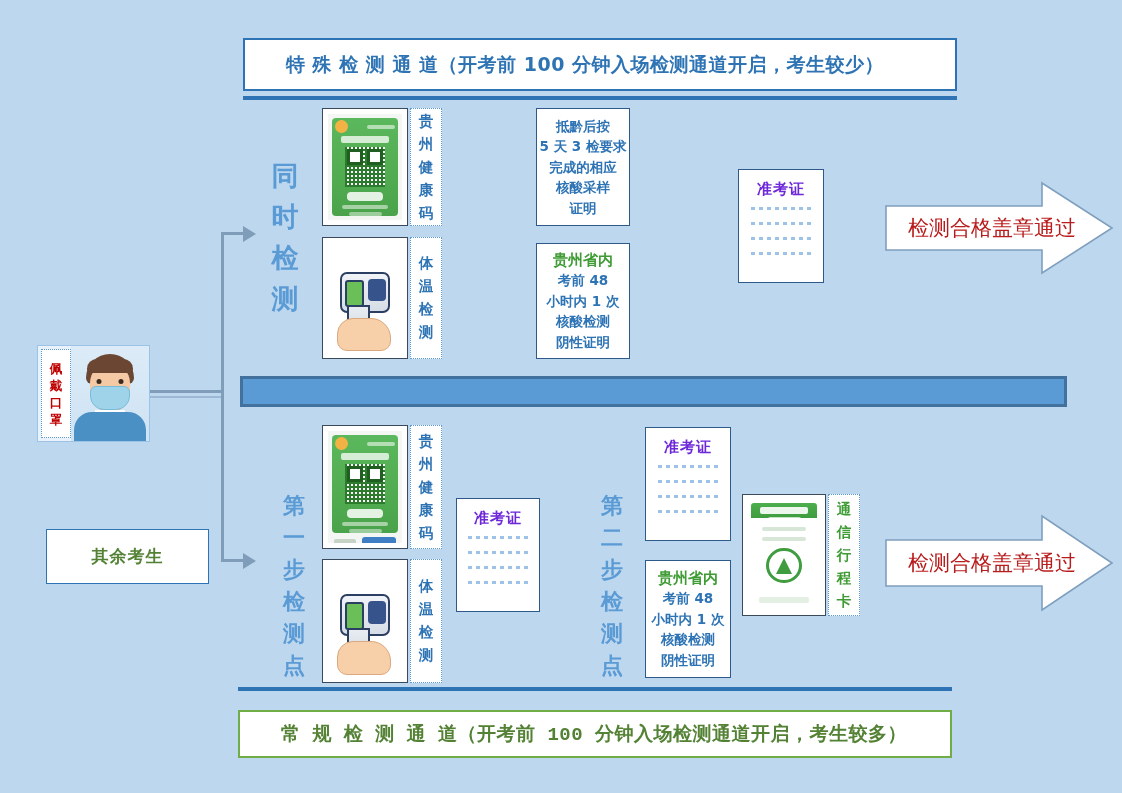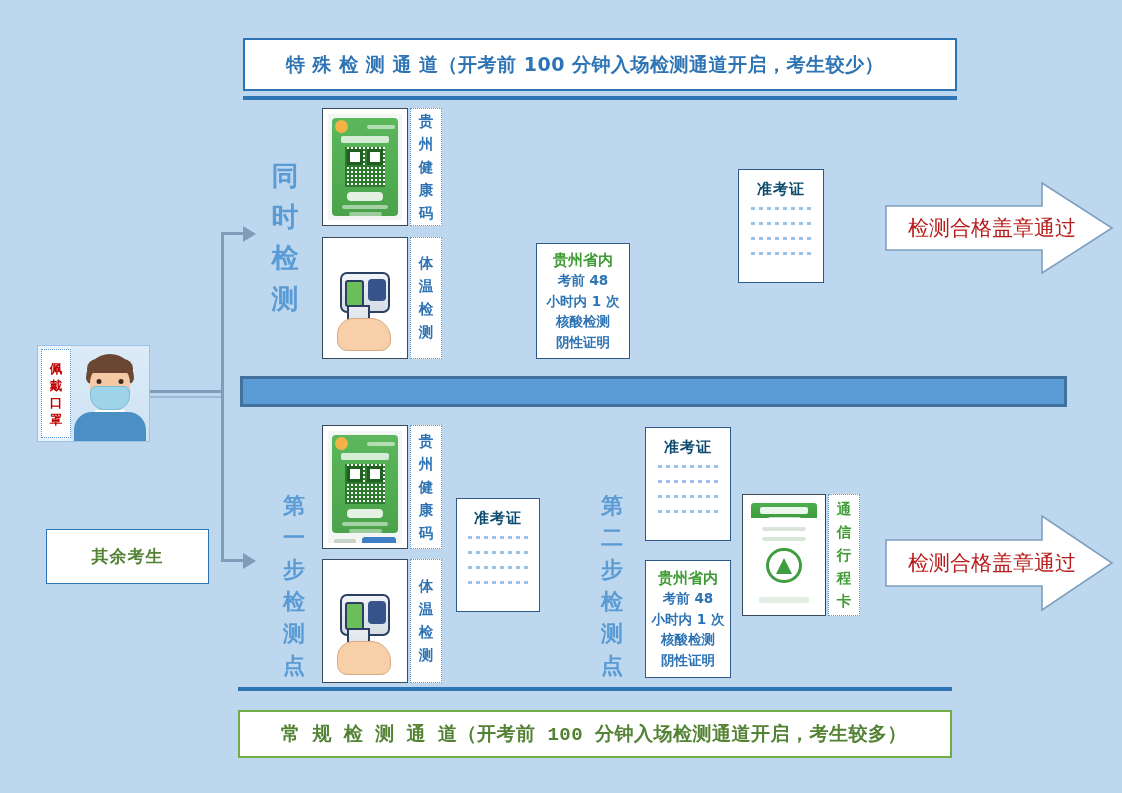--- a/index.html
+++ b/index.html
@@ -274,21 +274,21 @@
   .tc-foot { margin-top:auto;margin-bottom:4px;height:6px;width:76%;background:#e4efe4;border-radius:2px; }
 
   
   .doc {
     background:#ffffff;
     border:1.5px solid #2e5a8a;
     box-sizing:border-box;
     display:flex; flex-direction:column; align-items:center;
     padding-top:10px;
   }
-  .doc-title { color:#0c4a6e;font-weight:bold;font-size:15px;letter-spacing:1px;margin-bottom:8px; }
+  .doc-title { color:#6d28d9;font-weight:bold;font-size:15px;letter-spacing:1px;margin-bottom:8px; }
   .doc-line {
     width:72%; height:3px; margin-bottom:12px;
     background-image: repeating-linear-gradient(90deg,#9cc3e5 0 4px, transparent 4px 8px);
   }
 
   
   .note {
     background:#ffffff;
     border:1.5px solid #2e5a8a;
     box-sizing:border-box;
@@ -401,20 +401,27 @@
       </div>
       <div class="side-label" style="width:32px;height:122px;">
         <span>体</span>
         <span>温</span>
         <span>检</span>
         <span>测</span>
       </div>
     </div>
   </div>
 
+  <div class="abs note" style="left:536px; top:108px; width:94px; height:118px;">
+    <div>抵黔后按</div>
+    <div>5 天 3 检要求</div>
+    <div>完成的相应</div>
+    <div>核酸采样</div>
+    <div>证明</div>
+  </div>
 
   <div class="abs note" style="left:536px; top:243px; width:94px; height:116px;">
     <div class="hl">贵州省内</div>
     <div>考前 48</div>
     <div>小时内 1 次</div>
     <div>核酸检测</div>
     <div>阴性证明</div>
   </div>
 
   <div class="abs doc" style="left:738px; top:169px; width:86px; height:114px;">

